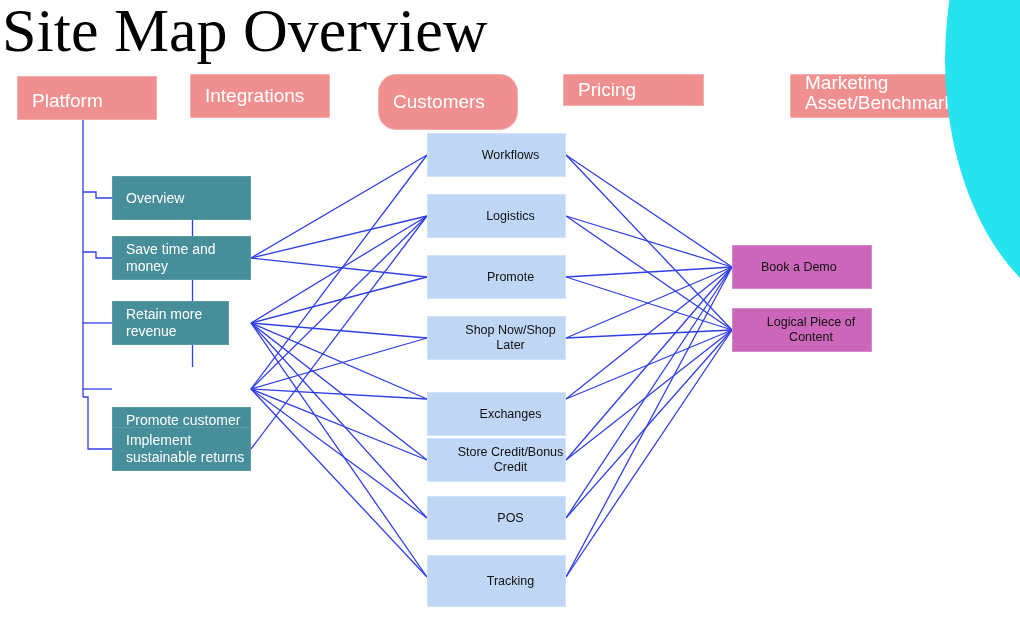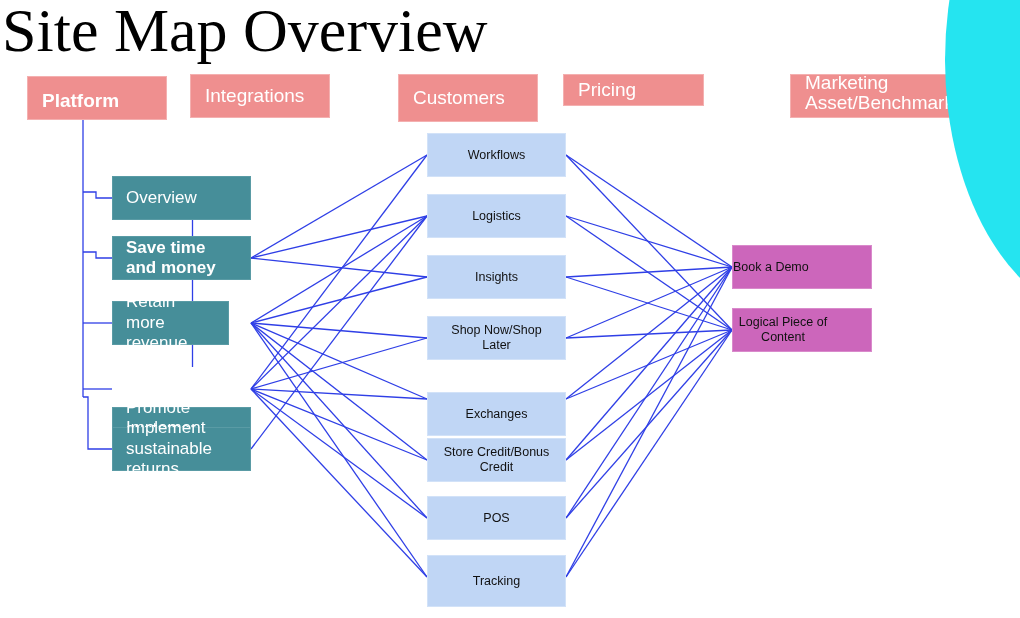--- a/index.html
+++ b/index.html
@@ -1,21 +1,21 @@
 <!DOCTYPE html>
 <html><head>
 <meta charset="utf-8">
 <style>
   html, body { margin: 0; padding: 0; background: #ffffff; }
   body { width: 1020px; height: 618px; position: relative; overflow: hidden; font-family: "Liberation Sans", sans-serif; }
   #title { position: absolute; left: 2px; top: -4px; font-family: "Liberation Serif", serif; font-size: 62px; color: #000; white-space: nowrap; line-height: 1.1; }
   #edges { position: absolute; left: 0; top: 0; width: 1020px; height: 618px; }
-  .node { position: absolute; box-sizing: border-box; display: flex; align-items: center; }
+  .node { position: absolute; box-sizing: border-box; display: flex; align-items: center; padding-left: 28px; }
   .top { background: #ef8f8f; color: #ffffff; font-size: 19px; padding-left: 14px; border: 1px solid #f4b0b0; line-height: 1.05; }
-  .teal { background: #468e99; color: #ffffff; font-size: 17px; padding-left: 13px; line-height: 1.2; border: 1px solid #5a9ba5; }
+  .teal { background: #468e99; color: #ffffff; font-size: 14px; padding-left: 13px; line-height: 1.2; border: 1px solid #5a9ba5; }
   .blue { background: #c0d6f5; color: #111; font-size: 12.5px; justify-content: center; text-align: center; line-height: 1.2; border: 1px solid #d2e2f8; }
   .pink { background: #cc66bb; color: #111; font-size: 12.5px; justify-content: flex-start; text-align: center; line-height: 1.2; border: 1px solid #d98acb; }
   #circle { position: absolute; left: 945px; top: -200px; width: 330px; height: 520px; border-radius: 50%; background: #25e4f0; }
 </style>
 </head>
 <body>
 
 <div id="title">Site Map Overview</div>
 
 <svg id="edges" xmlns="http://www.w3.org/2000/svg">
@@ -58,60 +58,60 @@
     <line x1="566" y1="399" x2="732" y2="267" stroke="#2f3fe6" stroke-width="1.3"></line>
     <line x1="566" y1="399" x2="732" y2="330" stroke="#2f3fe6" stroke-width="1.3"></line>
     <line x1="566" y1="460" x2="732" y2="267" stroke="#2f3fe6" stroke-width="1.3"></line>
     <line x1="566" y1="460" x2="732" y2="330" stroke="#2f3fe6" stroke-width="1.3"></line>
     <line x1="566" y1="518" x2="732" y2="267" stroke="#2f3fe6" stroke-width="1.3"></line>
     <line x1="566" y1="518" x2="732" y2="330" stroke="#2f3fe6" stroke-width="1.3"></line>
     <line x1="566" y1="577" x2="732" y2="267" stroke="#2f3fe6" stroke-width="1.3"></line>
     <line x1="566" y1="577" x2="732" y2="330" stroke="#2f3fe6" stroke-width="1.3"></line>
   </svg>
 
-<div class="node top" style="left:27px;top:76px;width:140px;height:44px;padding-top:6px;font-weight:bold;">
+<div class="node top" style="left:17px;top:76px;width:140px;height:44px;padding-top:6px;">
     <span>Platform</span>
   </div>
 <div class="node top" style="left:190px;top:74px;width:140px;height:44px;">
     <span>Integrations</span>
   </div>
-<div class="node top" style="left:398px;top:74px;width:140px;height:48px;">
+<div class="node top" style="left:378px;top:74px;width:140px;height:56px;border-radius:18px;">
     <span>Customers</span>
   </div>
 <div class="node top" style="left:563px;top:74px;width:141px;height:32px;">
     <span>Pricing</span>
   </div>
 <div class="node top" style="left:790px;top:74px;width:263px;height:44px;align-items:flex-start;">
     <span style="width:170px;margin-top:-2px;">Marketing Asset/Benchmarks</span>
   </div>
 
 <div class="node teal" style="left:112px;top:176px;width:139px;height:44px;">
     <span>Overview</span>
   </div>
 <div class="node teal" style="left:112px;top:236px;width:139px;height:44px;">
-    <span style="width:100px;font-weight:bold;">Save time and money</span>
+    <span style="width:100px;">Save time and money</span>
   </div>
 <div class="node teal" style="left:112px;top:301px;width:117px;height:44px;">
     <span style="width:90px;">Retain more revenue</span>
   </div>
 <div class="node teal" style="left:112px;top:367px;width:139px;height:44px;margin-top:40px;">
     <span style="width:115px;">Promote customer loyalty</span>
   </div>
 <div class="node teal" style="left:112px;top:427px;width:139px;height:44px;">
     <span style="width:125px;">Implement sustainable returns</span>
   </div>
 
 <div class="node blue" style="left:427px;top:133px;width:139px;height:44px;">
     <span>Workflows</span>
   </div>
 <div class="node blue" style="left:427px;top:194px;width:139px;height:44px;">
     <span>Logistics</span>
   </div>
 <div class="node blue" style="left:427px;top:255px;width:139px;height:44px;">
-    <span>Insights</span>
+    <span>Promote</span>
   </div>
 <div class="node blue" style="left:427px;top:316px;width:139px;height:44px;">
     <span style="width:110px;">Shop Now/Shop Later</span>
   </div>
 <div class="node blue" style="left:427px;top:392px;width:139px;height:44px;">
     <span>Exchanges</span>
   </div>
 <div class="node blue" style="left:427px;top:438px;width:139px;height:44px;">
     <span style="width:115px;">Store Credit/Bonus Credit</span>
   </div>

